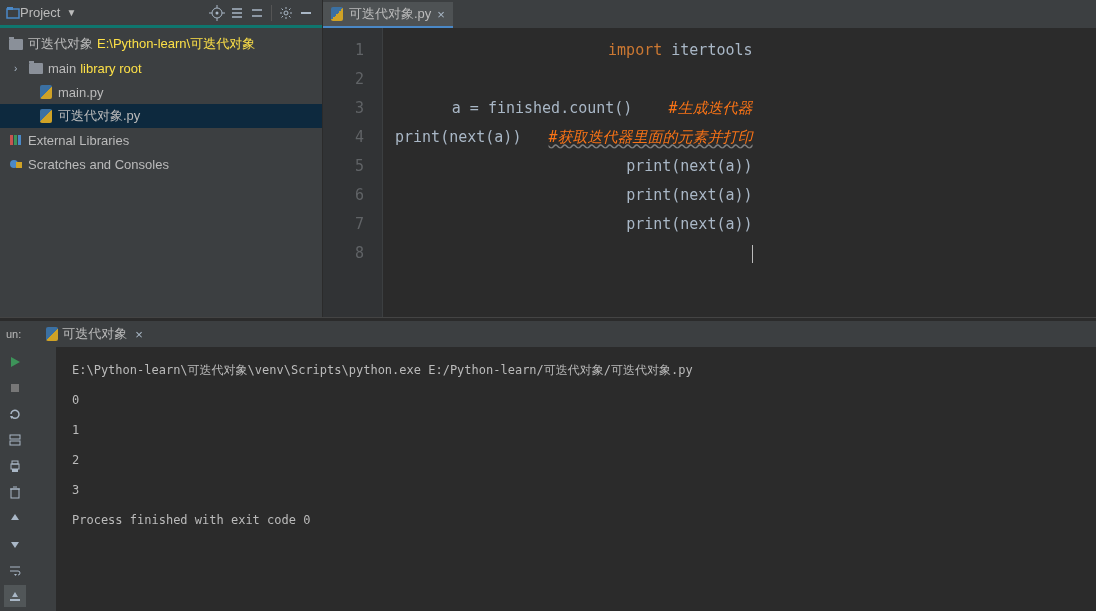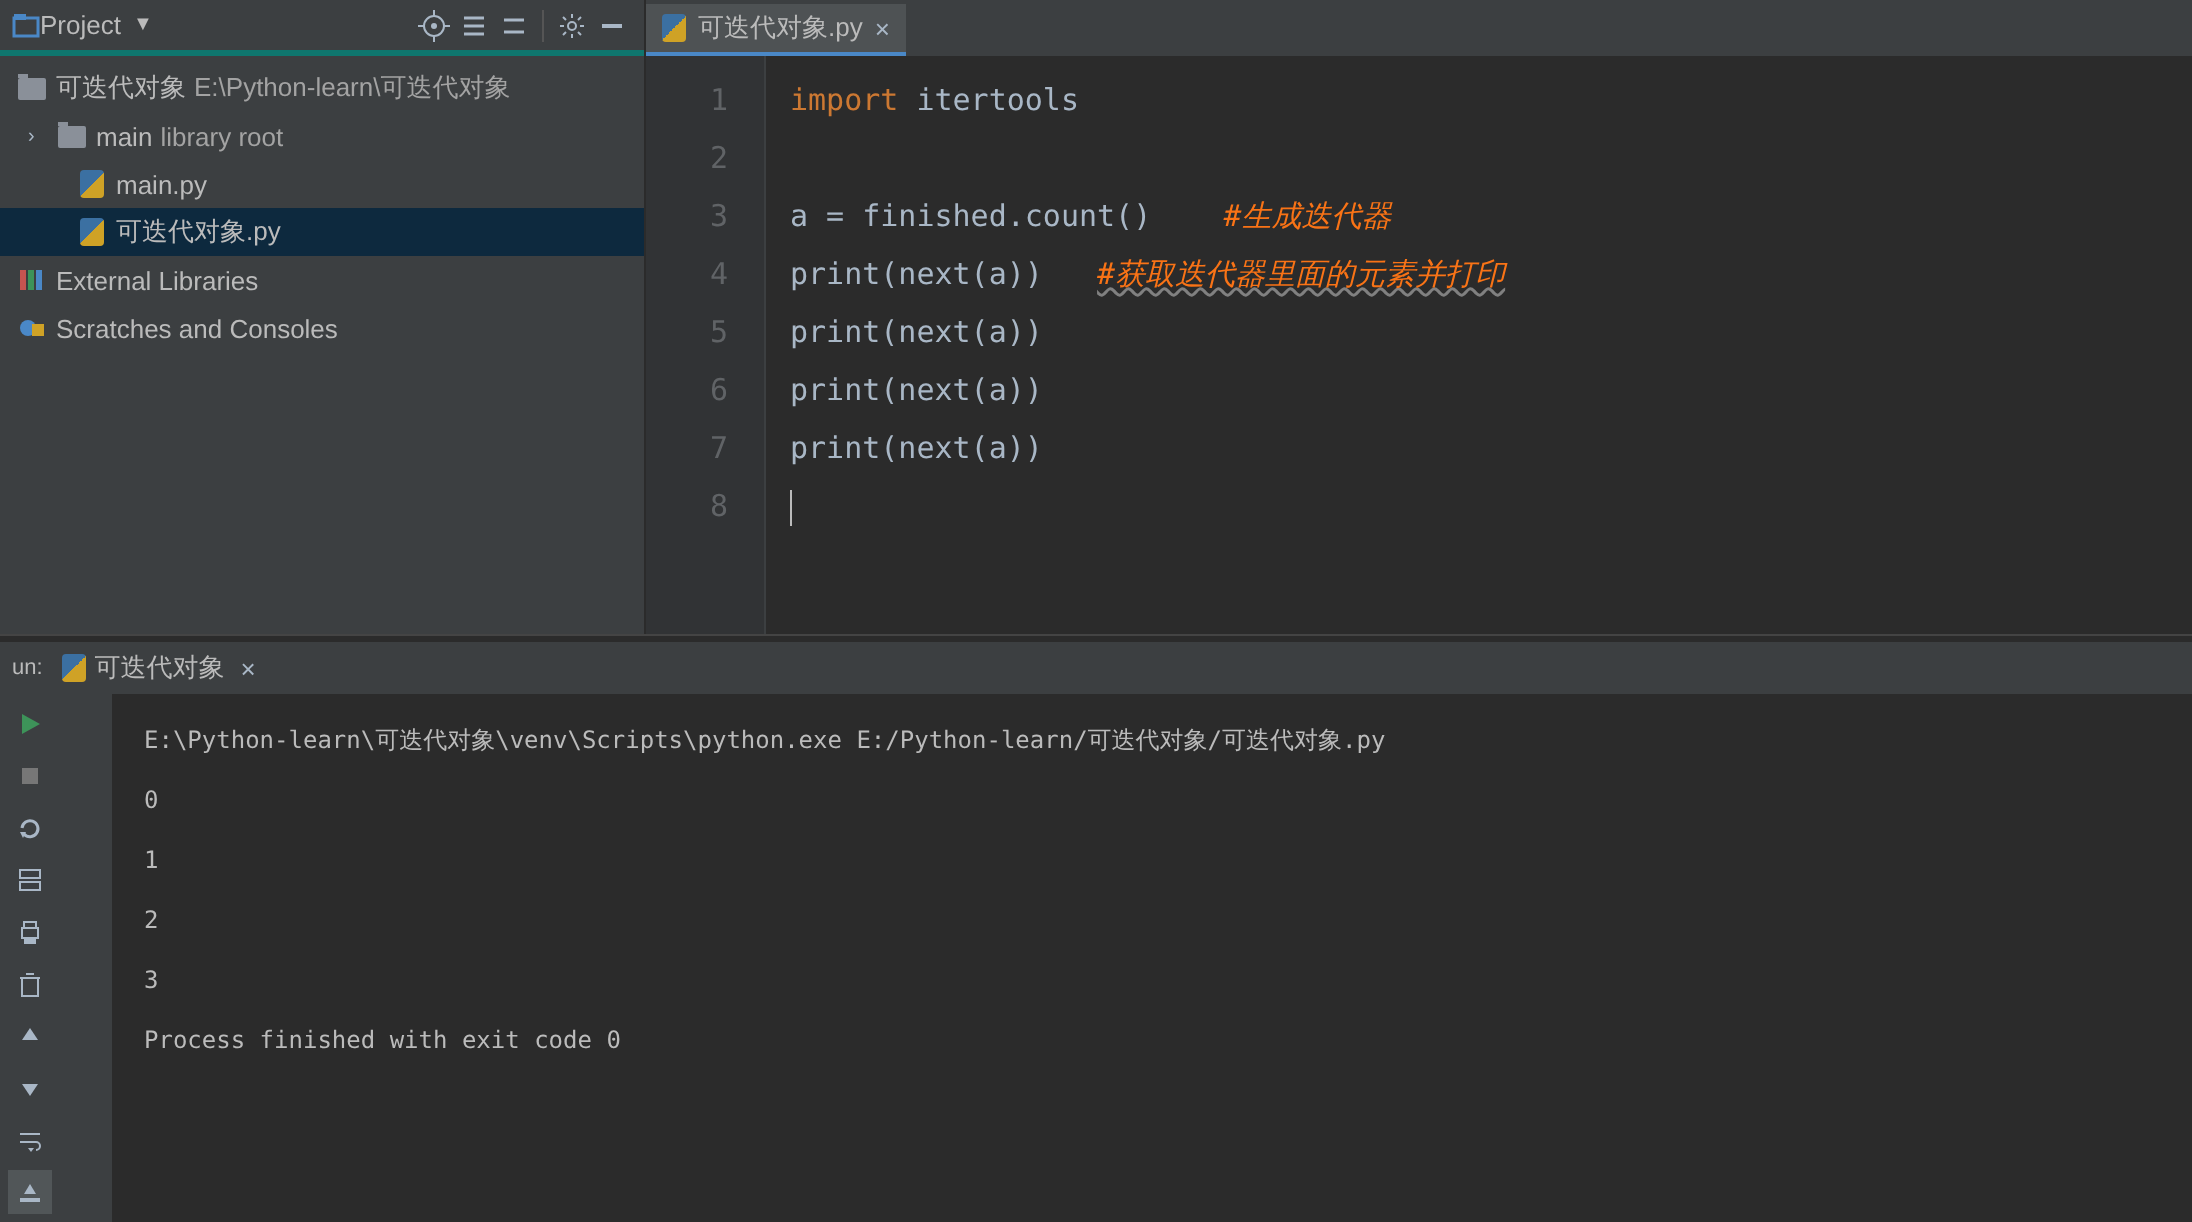--- a/index.html
+++ b/index.html
@@ -10,40 +10,40 @@
 .proj-hdr .title { color:#bbbbbb; font-weight:500; }
 .proj-hdr .arrow { margin-left:6px; color:#bbbbbb; font-size:10px; }
 .proj-hdr .spacer { flex:1; }
 .proj-hdr .ico { width:20px; height:20px; display:flex; align-items:center; justify-content:center; cursor:pointer; color:#a9b7c6; }
 .tree { padding-top:4px; }
 .tree-row { display:flex; align-items:center; height:24px; padding-left:8px; cursor:pointer; }
 .tree-row.sel { background:#0d293e; }
 .tree-row .chv { width:14px; color:#a9b7c6; font-size:10px; }
 .tree-row .ic { width:16px; height:16px; margin-right:4px; display:flex; align-items:center; justify-content:center; }
 .tree-row .lbl { color:#bbbbbb; }
-.tree-row .mut { color:#a3a3a3; margin-left:4px; }
+.tree-row .mut { color:#fde047; margin-left:4px; }
 .folder-ic { width:14px; height:11px; background:#8a9099; border-radius:1px; position:relative; }
 .folder-ic::before { content:""; position:absolute; top:-2px; left:0; width:5px; height:2px; background:#8a9099; }
 .py-ic { width:12px; height:14px; background:linear-gradient(135deg,#3b70a2 50%,#cfa226 50%); border-radius:2px; }
 .editor { flex:1; display:flex; flex-direction:column; background:#2b2b2b; }
 .tabbar { height:28px; display:flex; align-items:flex-end; background:#3c3f41; }
 .etab { display:flex; align-items:center; height:26px; padding:0 8px; background:#4e5254; border-bottom:2px solid #4a88c7; gap:6px; cursor:pointer; }
 .etab .tlbl { color:#bbbbbb; }
 .etab .cls { color:#a9b7c6; cursor:pointer; }
 .code { flex:1; display:flex; background:#2b2b2b; font-family:Consolas,monospace; font-size:15px; }
 .gutter { width:60px; background:#313335; text-align:right; padding:8px 18px 8px 0; color:#606366; line-height:29px; border-right:1px solid #3c3f41; }
-.src { padding:8px 12px; line-height:29px; }
+.src { padding:8px 12px; line-height:29px;text-align:right; }
 .src .kw { color:#cc7832; }
 .src .id { color:#a9b7c6; }
 .src .cmt { color:#f97316; font-style:italic; }
 .src .cmt-ul { text-decoration:underline wavy #808080; }
 .caret { display:inline-block; width:1px; height:18px; background:#bbbbbb; vertical-align:middle; }
 .divider { height:4px; background:#2b2b2b; border-top:1px solid #444; }
 .run { flex:1; display:flex; flex-direction:column; background:#2b2b2b; }
-.run-hdr { height:26px; background:#3c3f41; display:flex; align-items:center; padding-left:6px; gap:6px; }
+.run-hdr { height:26px; background:#3c3f41; display:flex; align-items:center; padding-left:6px; gap:21px; }
 .run-hdr .rlbl { color:#bbbbbb; font-size:11px; }
 .run-hdr .rtab { display:flex; align-items:center; gap:4px; padding:2px 4px; }
 .run-body { flex:1; display:flex; }
 .run-tb { width:56px; background:#3c3f41; display:flex; flex-direction:column; flex-wrap:wrap; padding:4px; gap:4px; align-content:flex-start; }
 .run-tb .tbtn { width:22px; height:22px; display:flex; align-items:center; justify-content:center; cursor:pointer; color:#a9b7c6; }
 .console { flex:1; padding:8px 16px; font-family:Consolas,monospace; font-size:12px; line-height:30px; color:#bbbbbb; }
 svg { display:block; }
 </style>
 </head>
 <body>

